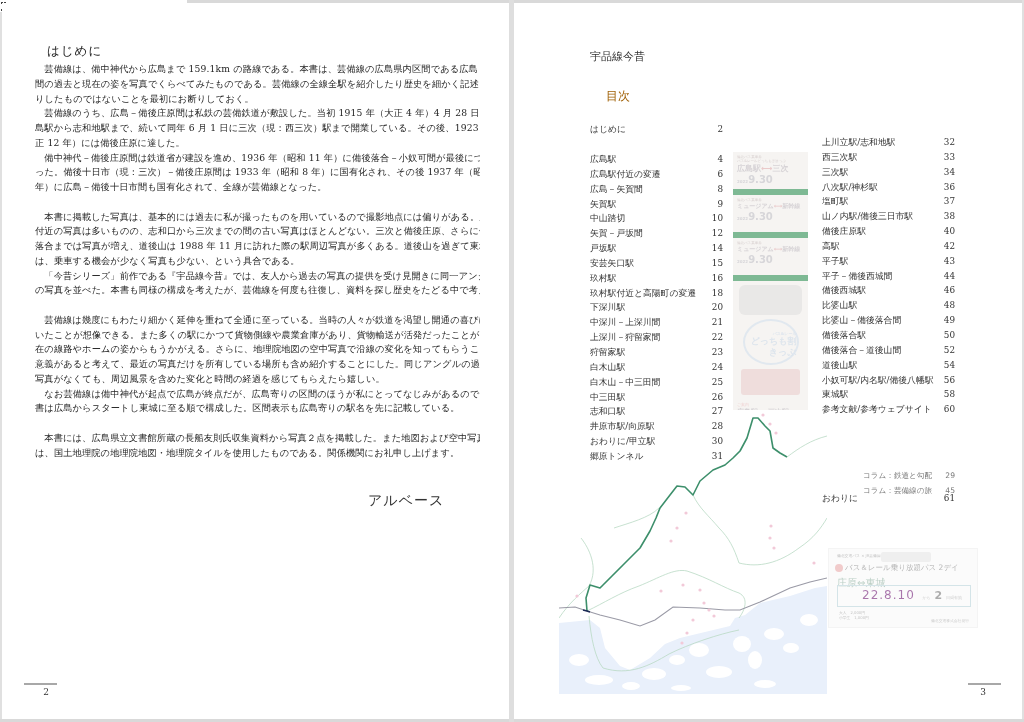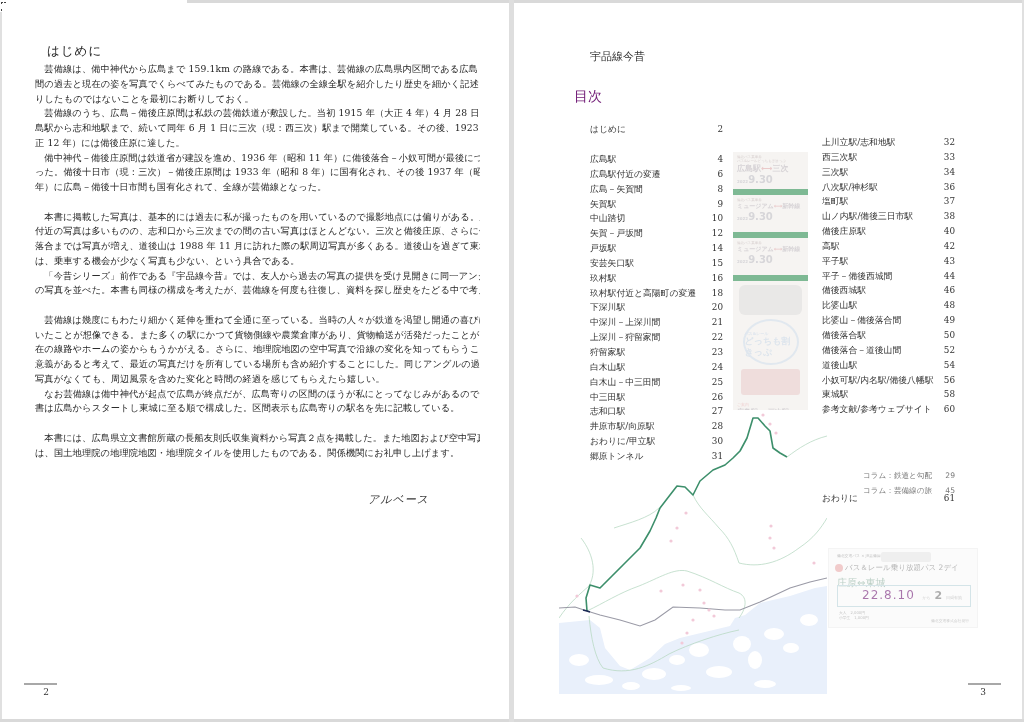--- a/index.html
+++ b/index.html
@@ -16,28 +16,28 @@
       border-top: 2px dotted #444; border-bottom: 2px dotted #444; }
 
     .page { position: absolute; top: 3px; height: 716px; background: #fff; }
     .page-left { left: 2px; width: 507px; }
     .page-right { left: 514px; width: 508px; }
 
     
     .intro-heading { position: absolute; left: 45px; top: 40px; font-size: 12.5px; letter-spacing: 1px; color: #222; }
     .body-lines { position: absolute; left: 33px; top: 59px; width: 445px; }
     .body-line { height: 14.75px; line-height: 14.75px; font-size: 9.2px; white-space: nowrap; overflow: hidden; color: #1e1e1e; letter-spacing: 0.15px; }
-    .signature { position: absolute; left: 366px; top: 489px; font-size: 11px; letter-spacing: 1px; color: #333; font-style: italic; }
+    .signature { position: absolute; left: 366px; top: 489px; font-size: 14px; letter-spacing: 1px; color: #333; }
 
     .page-num-rule { position: absolute; width: 33px; height: 2px; background: #a8a8a8; }
     .page-num { position: absolute; font-size: 9px; color: #333; width: 12px; text-align: center; }
 
     
     .book-title { position: absolute; left: 76px; top: 46px; font-size: 11px; color: #333; }
-    .toc-title { position: absolute; left: 60px; top: 85px; font-size: 14px; color: #701a75; }
+    .toc-title { position: absolute; left: 92px; top: 85px; font-size: 12px; color: #a16207; }
     .toc-row { position: absolute; height: 14.85px; line-height: 14.85px; font-size: 8.8px; color: #333; white-space: nowrap; }
     .toc-row .lbl { position: absolute; left: 0; top: 0; }
     .toc-row .pg { position: absolute; right: 0; top: 0; text-align: right; }
     .toc-list { position: absolute; }
     .toc-list .toc-row { position: relative; display: block; }
     .toc-left { left: 76px; top: 149px; width: 133px; }
     .toc-right { left: 308px; top: 132px; width: 133px; }
     .toc-intro { left: 76px; top: 119px; width: 133px; }
     .columns { position: absolute; left: 349px; top: 444px; width: 92px; margin-top: 21px; }
     .columns .toc-row { font-family: "DejaVu Sans", sans-serif; font-size: 7.6px; color: #777; height: 15px; line-height: 15px; }
@@ -48,21 +48,21 @@
 
     
     .ticket-strip { position: absolute; left: 219px; top: 149px; width: 75px; height: 258px; background: #efece8; opacity: 0.55; overflow: hidden; font-family: "DejaVu Sans", sans-serif; }
     .ts-sec { position: relative; height: 43px; border-bottom: 6px solid #15803d; padding: 3px 4px; }
     .ts-small { font-size: 3.5px; color: #b9a9a9; white-space: nowrap; }
     .ts-route { font-size: 8px; font-weight: bold; color: #b7b0b6; white-space: nowrap; }
     .ts-route .arr { color: #d9a0a0; }
     .ts-date { font-size: 10px; font-weight: bold; color: #b7b5bb; white-space: nowrap; }
     .ts-date .yr { font-size: 4px; }
     .ts-bus { height: 30px; margin: 4px 6px; border-radius: 6px; background: #d8d6d4; }
-    .ts-stamp { margin: 2px auto; width: 56px; height: 46px; border-radius: 50%; border: 2px solid #c9d6e3; text-align: left; font-size: 9px; font-weight: bold; color: #c2d0df; padding-top: 10px; line-height: 11px; }
+    .ts-stamp { margin: 2px auto; width: 56px; height: 46px; border-radius: 50%; border: 2px solid #c9d6e3; text-align: right; font-size: 9px; font-weight: bold; color: #c2d0df; padding-top: 10px; line-height: 11px; }
     .ts-stamp .top { font-size: 4px; display: block; line-height: 5px; }
     .ts-train { height: 26px; margin: 4px 8px; background: #e2c2c0; border-radius: 3px; }
     .ts-last { padding: 3px 4px; }
     .ts-last .tag { font-size: 4px; color: #e4aaaa; }
 
     
     .ticket-pass { position: absolute; left: 314px; top: 545px; width: 150px; height: 80px; background: #fafafa; border: 1px solid #eee; opacity: 0.6; font-family: "DejaVu Sans", sans-serif; overflow: hidden; }
     .tp-issuer { position: absolute; left: 8px; top: 4px; font-size: 3.8px; color: #999; white-space: nowrap; }
     .tp-bus { position: absolute; left: 52px; top: 3px; width: 50px; height: 10px; background: #e6e6e6; border-radius: 2px; }
     .tp-title { position: absolute; left: 6px; top: 14px; font-size: 7.5px; color: #888; white-space: nowrap; }

